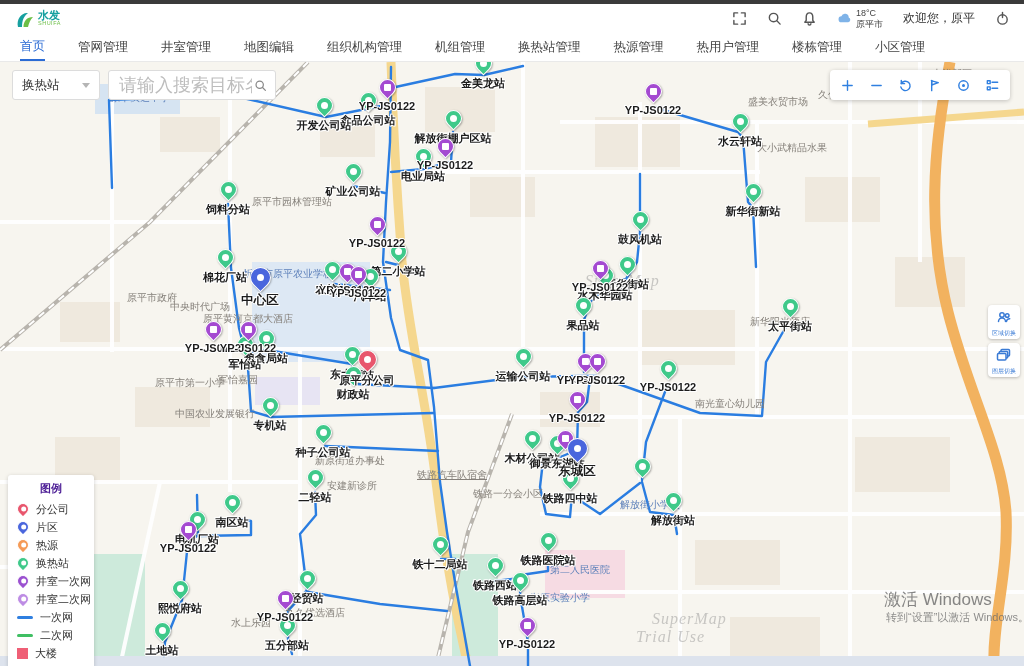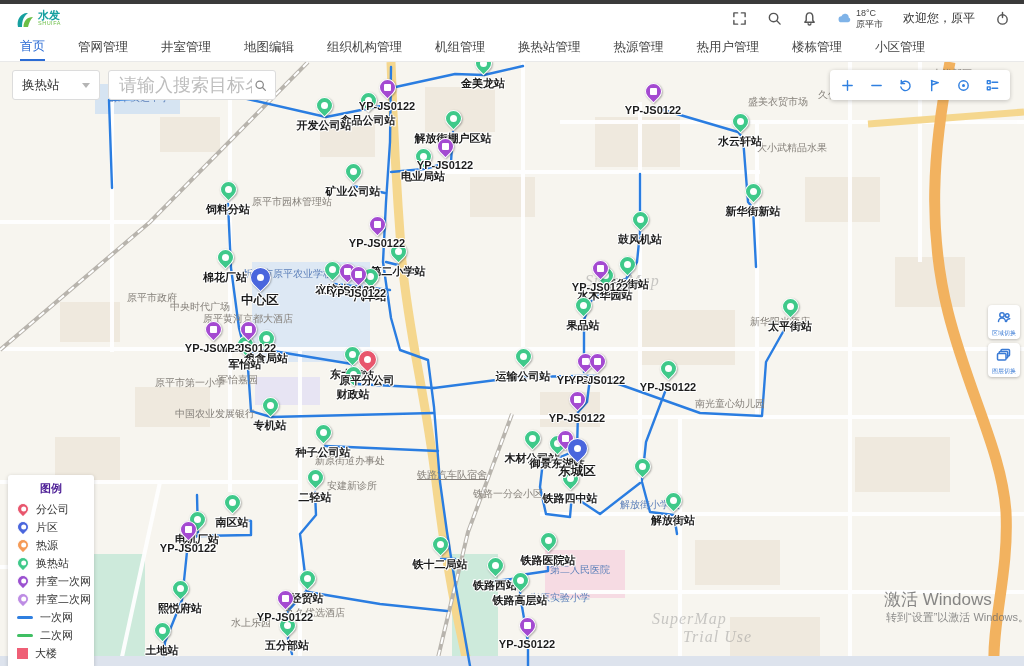--- a/index.html
+++ b/index.html
@@ -263,21 +263,21 @@
       <span class="blabel b" style="left: 650px; top: 443px;">解放街小学校</span>
       <span class="blabel b" style="left: 560px; top: 536px;">兴原实验小学</span>
       <span class="blabel b" style="left: 580px; top: 508px;">第二人民医院</span>
       <span class="blabel" style="left: 730px; top: 342px;">南光童心幼儿园</span>
     </div>
   <div id="wmarks">
       <div class="wm-act1" style="left: 884px; top: 526px;">激活 Windows</div>
       <div class="wm-act2" style="left: 886px; top: 548px;">转到“设置”以激活 Windows。</div>
       <div class="wm-trial" style="left: 585px; top: 210px;">SuperMap</div>
       <div class="wm-trial" style="left: 652px; top: 548px;">SuperMap</div>
-      <div class="wm-trial" style="left: 683px; top: 566px; text-align: center;">Trial Use</div>
+      <div class="wm-trial" style="left: 636px; top: 566px; text-align: center;">Trial Use</div>
     </div>
   <div id="markers">
       <div class="marker station" style="left: 483px; top: 13px;">
         <div class="pin" style="background: rgb(63, 201, 138);">
           <div class="dot"></div>
         </div>
         <div class="mlbl">金美龙站</div>
       </div>
       <div class="marker station" style="left: 368px; top: 50px;">
         <div class="pin" style="background: rgb(63, 201, 138);">

